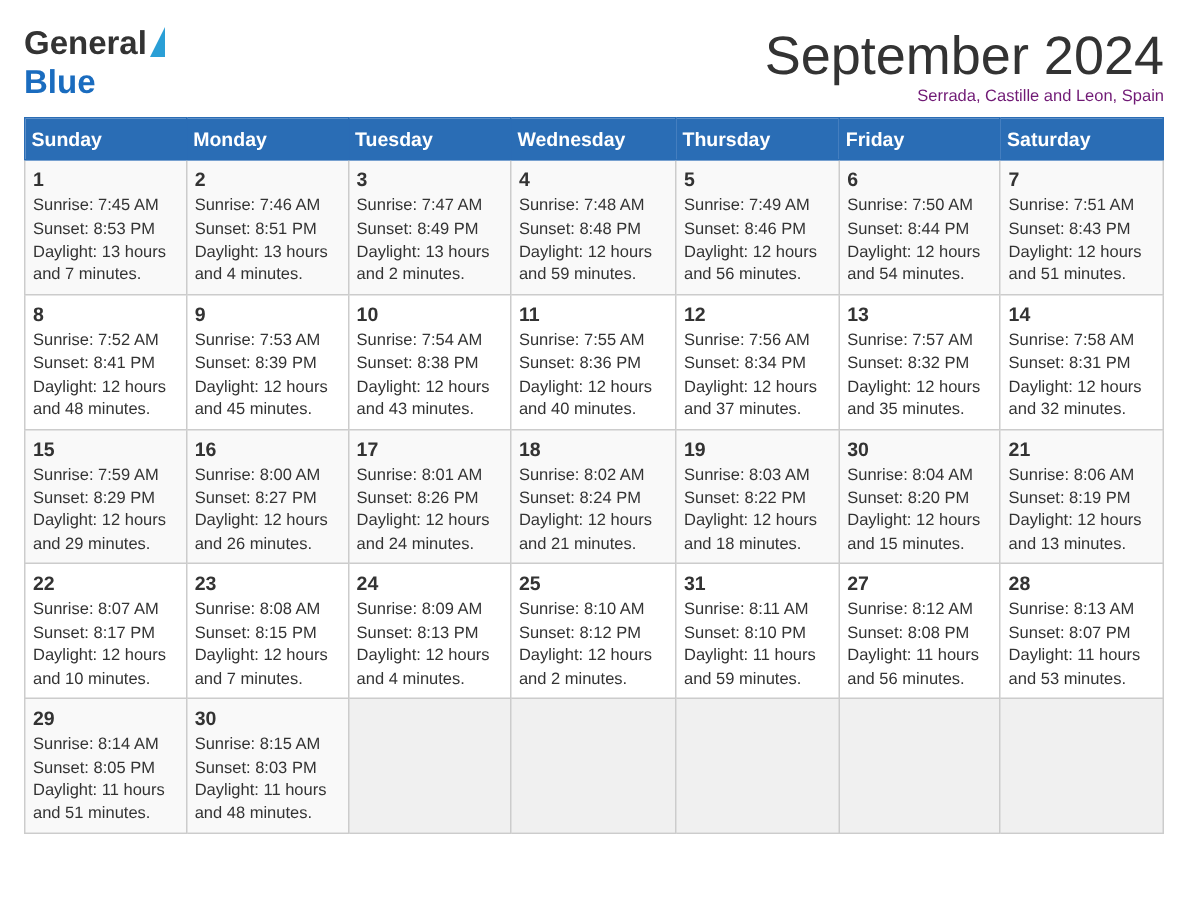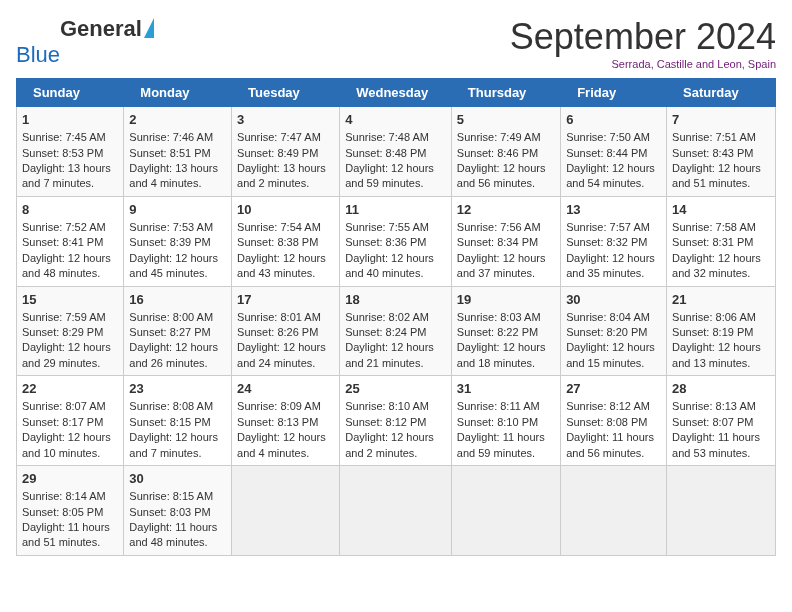--- a/index.html
+++ b/index.html
@@ -34,21 +34,21 @@
       color: #701a75;
     }
     table {
       width: 100%;
       border-collapse: collapse;
       font-size: 11px;
     }
     thead tr th {
       background-color: #2a6db5;
       color: #fff;
-      padding: 6px 16px;
+      padding: 6px 4px;
       text-align: left;
       font-size: 13px;
       font-weight: bold;
       border: 1px solid #2a6db5;
     }
     tbody tr td {
       vertical-align: top;
       padding: 4px 5px;
       border: 1px solid #ccc;
       width: 113px;
@@ -71,22 +71,22 @@
       color: #333;
     }
     td.empty {
       background: #f0f0f0 !important;
     }
     .logo-combined {
       display: flex;
       flex-direction: row;
       align-items: flex-end;
     }
-    .general-text { color: #333; font-size: 22px; font-weight: bold; margin-left: 44px; }
-    .blue-text { color: #1a6cbf; font-size: 22px; font-weight: normal; }
+    .general-text { color: #333; font-size: 22px; font-weight: bold; }
+    .blue-text { color: #1a6cbf; font-size: 22px; font-weight: bold; }
   </style>
 </head>
 <body>
 
 <div class="header">
   <div class="logo">
     <div class="logo-combined">
       <span class="general-text">General</span>
       <span style="display:inline-block;width:0;height:0;border-left:10px solid transparent;border-bottom:20px solid #2a9fd6;margin-left:2px;margin-bottom:4px;"></span>
     </div>

